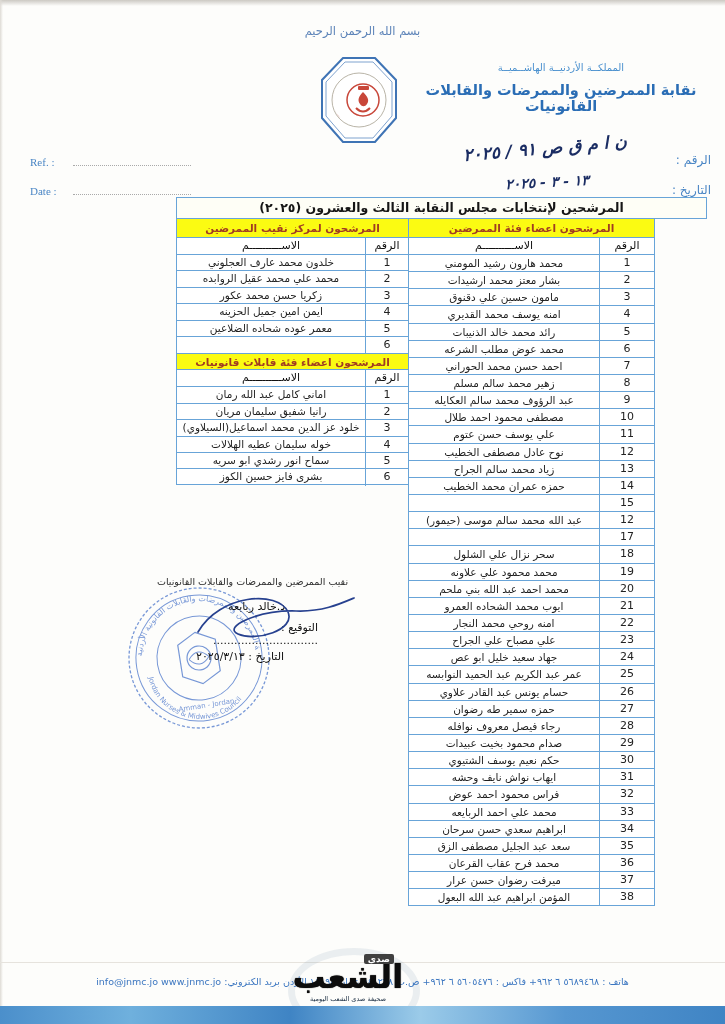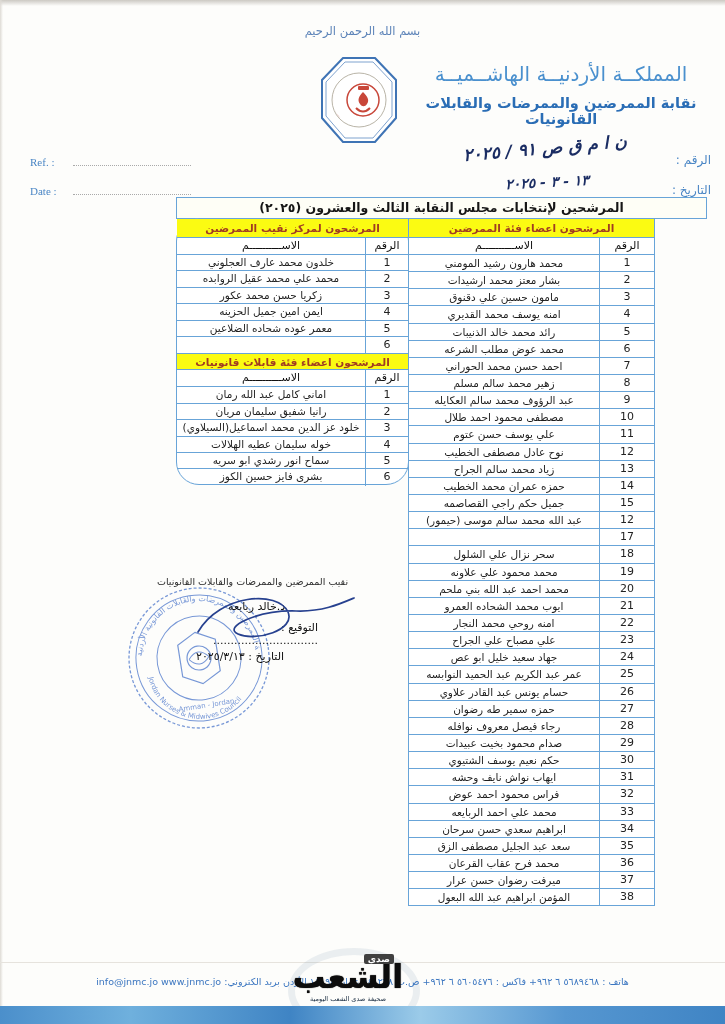--- a/index.html
+++ b/index.html
@@ -15,21 +15,21 @@
     background:linear-gradient(90deg,#dedbd5,rgba(250,249,246,0));}
   .fold{position:absolute;left:0;right:0;top:962px;height:1px;background:#e6e3dd;}
 
   
   .bismillah{position:absolute;top:24px;left:0;right:0;text-align:center;
     color:#5c83b8;font-size:11.5px;}
   .hdr-en{position:absolute;left:24px;top:66px;width:292px;text-align:center;}
   .hdr-en .l1{color:#7fa9d4;font-size:13px;margin-bottom:7px;}
   .hdr-en .l2{color:#2a6db5;font-size:15.5px;font-weight:bold;}
   .hdr-ar{position:absolute;right:18px;top:62px;width:292px;text-align:center;direction:rtl;}
-  .hdr-ar .l1{color:#4a90ce;font-size:20px;margin-bottom:9px;}
+  .hdr-ar .l1{color:#4a90ce;font-size:10px;margin-bottom:9px;}
   .hdr-ar .l2{color:#2a6db5;font-size:14.5px;font-weight:bold;}
   .logo{position:absolute;left:318px;top:54px;}
 
   
   .ref-en{position:absolute;left:30px;top:154px;color:#4a86c5;font-size:11px;font-family:Liberation Serif, serif;}
   .ref-en .lbl{display:inline-block;width:40px;}
   .ref-en .line{display:inline-block;width:118px;border-bottom:1px dotted #a9a9a9;height:11px;}
   .ref-row{margin-bottom:15px;}
   .raqam{position:absolute;right:14px;top:153px;color:#4a86c5;font-size:12px;direction:rtl;}
   .tarikh{position:absolute;right:14px;top:183px;color:#4a86c5;font-size:12px;direction:rtl;}
@@ -37,21 +37,21 @@
   .hand-ref{right:70px;top:138px;width:220px;font-size:17px;transform:rotate(-5deg);}
   .hand-date{right:78px;top:174px;width:200px;font-size:14px;transform:rotate(-3deg);}
 
   
   .tbl-title{position:absolute;left:176px;top:197px;width:531px;height:22px;
     box-sizing:border-box;border:1px solid #68a4d8;background:#fefef6;
     text-align:center;line-height:20px;font-size:12.5px;font-weight:600;direction:rtl;color:#161616;}
   .sec{position:absolute;box-sizing:border-box;border:1px solid #68a4d8;background:#fff;}
   .sec *{box-sizing:border-box;}
   .right-sec{left:408px;top:218px;width:247px;height:688px;}
-  .left-sec{left:176px;top:218px;width:233px;height:267px;border-radius:23px;}
+  .left-sec{left:176px;top:218px;width:233px;height:267px;}
   .sec-head{background:#fbfb12;color:#a13c22;font-weight:bold;font-size:10.5px;
     text-align:center;height:19px;line-height:18px;border-bottom:1px solid #68a4d8;direction:rtl;}
   .sec-head.mid{height:17px;line-height:16px;}
   .grid{display:grid;direction:rtl;}
   .right-sec .grid{grid-template-columns:55px 1fr;}
   .left-sec .grid{grid-template-columns:43px 1fr;}
   .colhead{height:17px;line-height:16px;font-size:11px;border-bottom:1px solid #68a4d8;}
   .colhead div{text-align:center;color:#111;}
   .cell-num{border-left:1px solid #68a4d8;text-align:center;font-size:11px;color:#222;}
   .cell-name{text-align:center;font-size:10.5px;color:#1e1e1e;white-space:nowrap;overflow:hidden;}
@@ -204,21 +204,20 @@
           <div class="cell-name">زياد محمد سالم الجراح</div>
         </div>
 
         <div class="grid row">
           <div class="cell-num">14</div>
           <div class="cell-name">حمزه عمران محمد الخطيب</div>
         </div>
 
         <div class="grid row">
           <div class="cell-num">15</div>
-          <div class="cell-name">جميل حكم راجي القصاصمه</div>
         </div>
 
         <div class="grid row">
           <div class="cell-num">12</div>
           <div class="cell-name">عبد الله محمد سالم موسى (حيمور)</div>
         </div>
 
         <div class="grid row">
           <div class="cell-num">17</div>
         </div>

